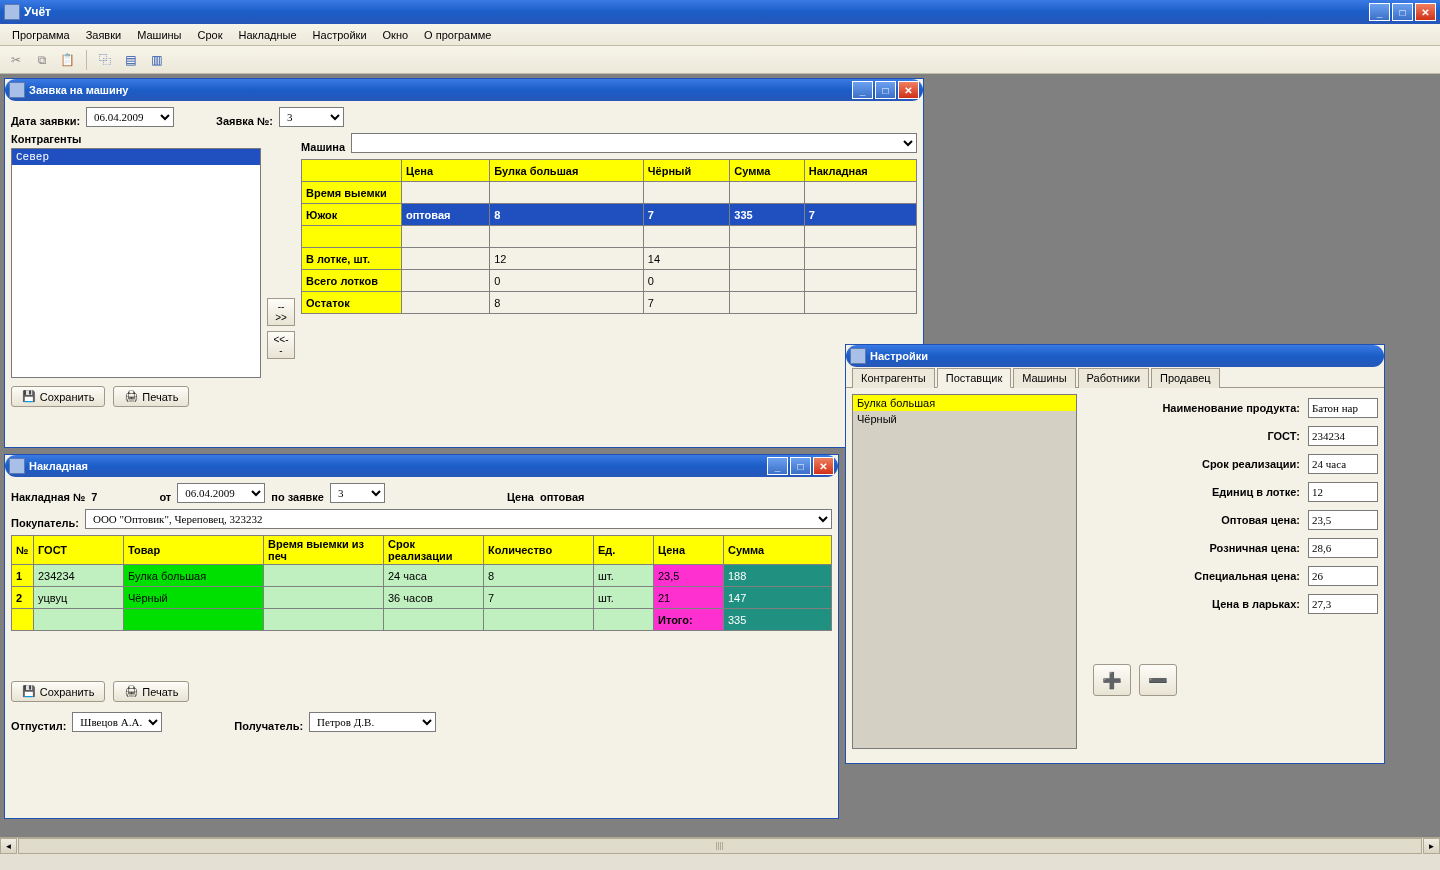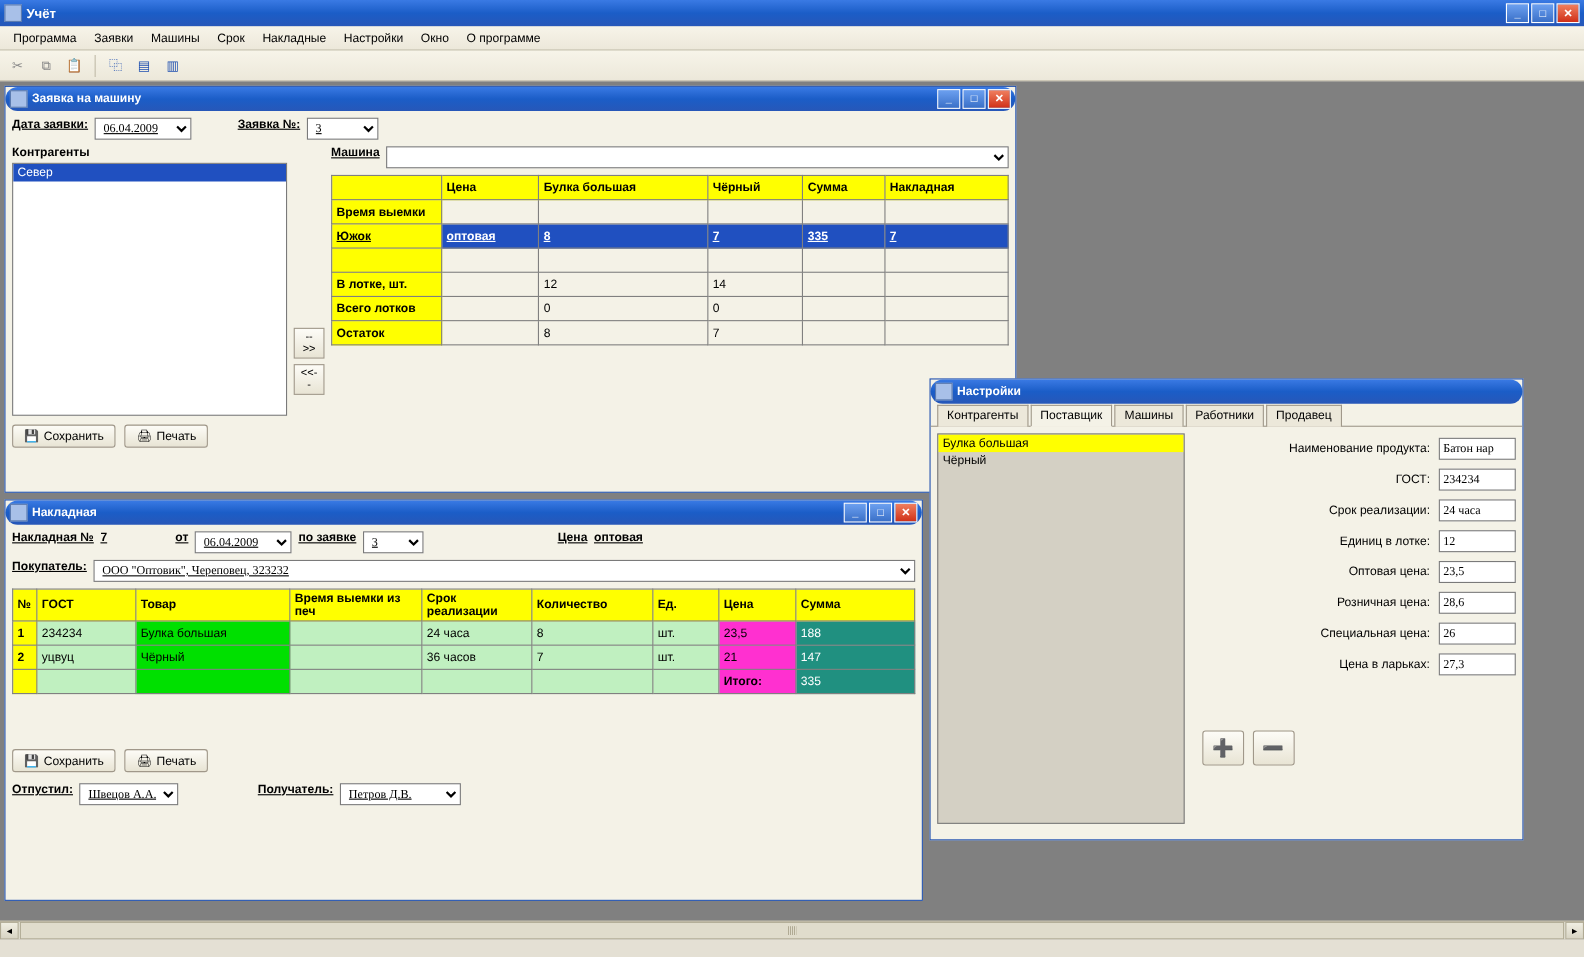--- a/index.html
+++ b/index.html
@@ -58,21 +58,21 @@
 .scrollbar-h .grip { position:absolute; left:50%; top:50%; transform:translate(-50%,-50%); width:8px; height:8px; background:repeating-linear-gradient(90deg,#b0aa94 0,#b0aa94 1px,transparent 1px,transparent 2px); }
 
 .mdichild {
   position:absolute;
   background:#f4f2e7;
   border:1px solid #2050b0;
 }
 .mdichild .titlebar { height:22px; font-size:11px;border-radius:11px; }
 .mdichild .body { padding:6px; }
 
-.formrow { display:flex; align-items:flex-start; gap:6px; margin-bottom:6px;text-decoration:underline; }
+.formrow { display:flex; align-items:flex-end; gap:6px; margin-bottom:6px; }
 .lbl-bold { font-weight:bold; color:#000; }
 input[type=text], select {
   font-family:Tahoma; font-size:11px;
   border:1px solid #7a7a7a; background:#fff; height:20px; padding:1px 3px;
 }
 select { height:20px; }
 .btn {
   background:linear-gradient(#fdfcf7,#e8e4d4);
   border:1px solid #a0988a;
   border-radius:3px;
@@ -91,39 +91,39 @@
   background:linear-gradient(#fdfcf7,#e8e4d4);
   border:1px solid #a0988a; border-radius:3px;
   display:flex; align-items:center; justify-content:center;
   font-size:16px;
 }
 
 table.grid { border-collapse:collapse; font-size:11px; width:100%; }
 table.grid th, table.grid td { border:1px solid #808080; padding:2px 4px; text-align:left; height:22px; }
 .hdr-yellow th { background:#ffff00; font-weight:bold; }
 .cell-yellow { background:#ffff00; font-weight:bold; }
-.row-blue td { background:#2050c0; color:#fff; font-weight:bold;text-decoration:underline; }
+.row-blue td { background:#2050c0; color:#fff; font-weight:bold; }
 .row-blue td.cell-yellow { background:#ffff00; color:#000; }
 .cell-green { background:#00e000; }
 .cell-lightgreen { background:#c0f0c0; }
 .cell-pink { background:#ff30d0; }
 .cell-teal { background:#209080; color:#fff; }
 
 .listbox {
   background:#fff; border:1px solid #7a7a7a; overflow:auto;
 }
 .listbox .item { padding:2px 4px; }
 .listbox .item.sel { background:#2050c0; color:#fff; }
 
 .tabs { display:flex; border-bottom:1px solid #a0988a; padding-left:6px; }
 .tab { padding:3px 8px; border:1px solid #a0988a; border-bottom:none; background:#ece8da; margin-right:2px; position:relative; top:1px; }
 .tab.active { background:#f4f2e7; border-bottom:1px solid #f4f2e7; }
 
 .fieldrow { display:flex; align-items:center; justify-content:flex-end; gap:8px; margin-bottom:8px; }
-.fieldrow label { font-weight:normal;margin-left:30px; }
+.fieldrow label { font-weight:bold;margin-left:30px; }
 .fieldrow input { width:70px; }
 </style>
 </head>
 <body>
 
 <div class="titlebar">
   <div class="icon"></div>
   <div class="title">Учёт</div>
   <div class="winbtns">
     <div class="winbtn min">_</div>
@@ -169,21 +169,21 @@
       <div class="formrow">
         <span class="lbl-bold">Дата заявки:</span>
         <select style="width:88px"><option>06.04.2009</option></select>
         <span style="width:30px"></span>
         <span class="lbl-bold">Заявка №:</span>
         <select style="width:65px"><option>3</option></select>
       </div>
       <div style="display:flex; gap:6px;">
         <div style="width:250px;">
           <div class="lbl-bold" style="margin-bottom:3px;">Контрагенты</div>
-          <div class="listbox" style="height:230px;">
+          <div class="listbox" style="height:230px;font-family:Liberation Mono, monospace;">
             <div class="item sel">Север</div>
           </div>
           <div style="display:flex; gap:8px; margin-top:8px;">
             <div class="btn">
                 <span>💾</span>
                 <span>Сохранить</span>
               </div>
             <div class="btn">
                 <span>🖨</span>
                 <span>Печать</span>
@@ -348,21 +348,21 @@
         <div class="btn">
             <span>🖨</span>
             <span>Печать</span>
           </div>
       </div>
       <div class="formrow">
         <span class="lbl-bold">Отпустил:</span>
         <select style="width:90px"><option>Швецов А.А.</option></select>
         <span style="width:60px"></span>
         <span class="lbl-bold">Получатель:</span>
-        <select style="width:110px"><option>Петров Д.В.</option></select>
+        <select style="width:127px"><option>Петров Д.В.</option></select>
       </div>
     </div>
   </div>
 
   <div class="mdichild" style="left:845px; top:270px; width:540px; height:420px;">
     <div class="titlebar">
       <div class="icon"></div>
       <div class="title">Настройки</div>
     </div>
     <div class="body" style="padding:0;">

